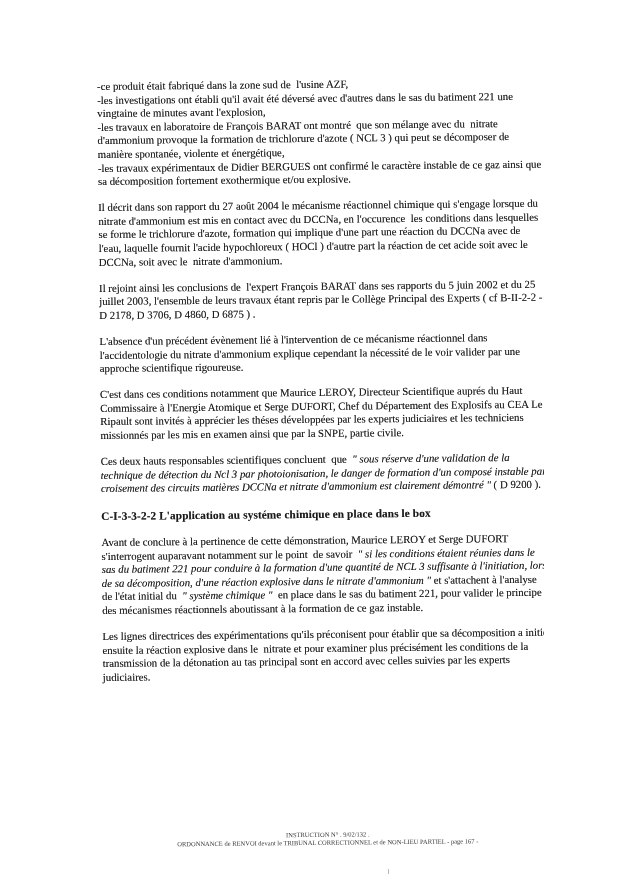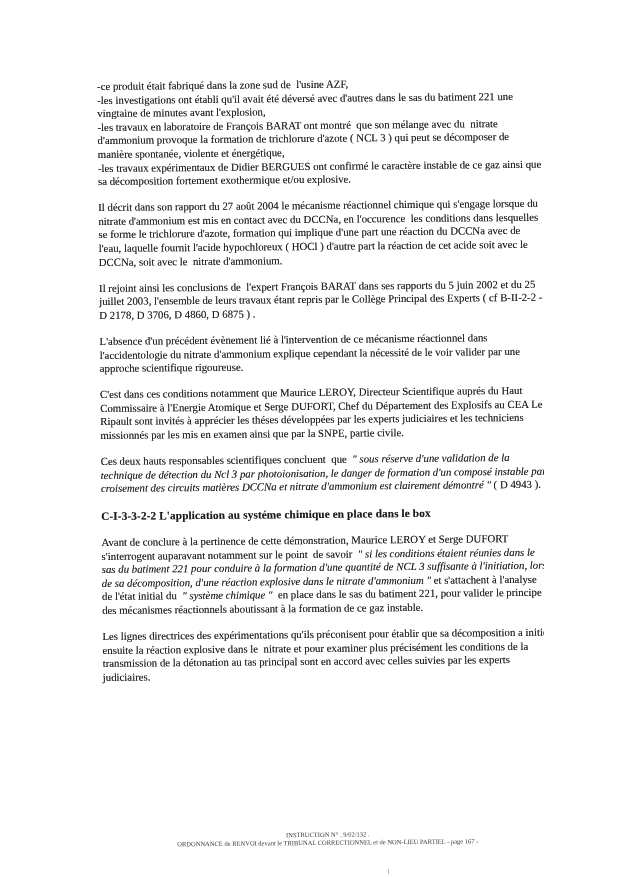--- a/index.html
+++ b/index.html
@@ -77,21 +77,21 @@
     <p class="line"><span>-les travaux expérimentaux de Didier BERGUES ont confirmé le caractère instable de ce gaz ainsi que sa décomposition fortement exothermique et/ou explosive.</span></p>
 
     <p class="para"><span>Il décrit dans son rapport du 27 août 2004 le mécanisme réactionnel chimique qui s'engage lorsque du  nitrate d'ammonium est mis en contact avec du DCCNa, en l'occurence  les conditions dans lesquelles se forme le trichlorure d'azote, formation qui implique d'une part une réaction du DCCNa avec de l'eau, laquelle fournit l'acide hypochloreux ( HOCl ) d'autre part la réaction de cet acide soit avec le DCCNa, soit avec le  nitrate d'ammonium.</span></p>
 
     <p class="para"><span>Il rejoint ainsi les conclusions de  l'expert François BARAT dans ses rapports du 5 juin 2002 et du 25 juillet 2003, l'ensemble de leurs travaux étant repris par le Collège Principal des Experts ( cf B-II-2-2 - D 2178, D 3706, D 4860, D 6875 ) .</span></p>
 
     <p class="para"><span>L'absence d'un précédent évènement lié à l'intervention de ce mécanisme réactionnel dans l'accidentologie du nitrate d'ammonium explique cependant la nécessité de le voir valider par une approche scientifique rigoureuse.</span></p>
 
     <p class="para"><span>C'est dans ces conditions notamment que Maurice LEROY, Directeur Scientifique auprés du Haut Commissaire à l'Energie Atomique et Serge DUFORT, Chef du Département des Explosifs au CEA Le Ripault sont invités à apprécier les théses développées par les experts judiciaires et les techniciens missionnés par les mis en examen ainsi que par la SNPE, partie civile.</span></p>
 
-    <p class="para"><span>Ces deux hauts responsables scientifiques concluent  que  </span><span class="it">" sous réserve d'une validation de la technique de détection du Ncl 3 par photoionisation, le danger de formation d'un composé instable par croisement des circuits matières DCCNa et nitrate d'ammonium est clairement démontré "</span><span> ( D 4943 ).</span></p>
+    <p class="para"><span>Ces deux hauts responsables scientifiques concluent  que  </span><span class="it">" sous réserve d'une validation de la technique de détection du Ncl 3 par photoionisation, le danger de formation d'un composé instable par croisement des circuits matières DCCNa et nitrate d'ammonium est clairement démontré "</span><span> ( D 9200 ).</span></p>
 
     <h3 class="heading">C-I-3-3-2-2 L'application au systéme chimique en place dans le box</h3>
 
     <p class="para"><span>Avant de conclure à la pertinence de cette démonstration, Maurice LEROY et Serge DUFORT s'interrogent auparavant notamment sur le point  de savoir  </span><span class="it">" si les conditions étaient réunies dans le sas du batiment 221 pour conduire à la formation d'une quantité de NCL 3 suffisante à l'initiation, lors de sa décomposition, d'une réaction explosive dans le nitrate d'ammonium "</span><span> et s'attachent à l'analyse de l'état initial du  </span><span class="it">" système chimique "</span><span>  en place dans le sas du batiment 221, pour valider le principe des mécanismes réactionnels aboutissant à la formation de ce gaz instable.</span></p>
 
     <p class="para"><span>Les lignes directrices des expérimentations qu'ils préconisent pour établir que sa décomposition a initié ensuite la réaction explosive dans le  nitrate et pour examiner plus précisément les conditions de la transmission de la détonation au tas principal sont en accord avec celles suivies par les experts judiciaires.</span></p>
 
     <div class="footer">
       <div>INSTRUCTION N° .  9/02/132 .</div>
       <div>ORDONNANCE de RENVOI devant le TRIBUNAL CORRECTIONNEL et de NON-LIEU PARTIEL   - page 167 -</div>

